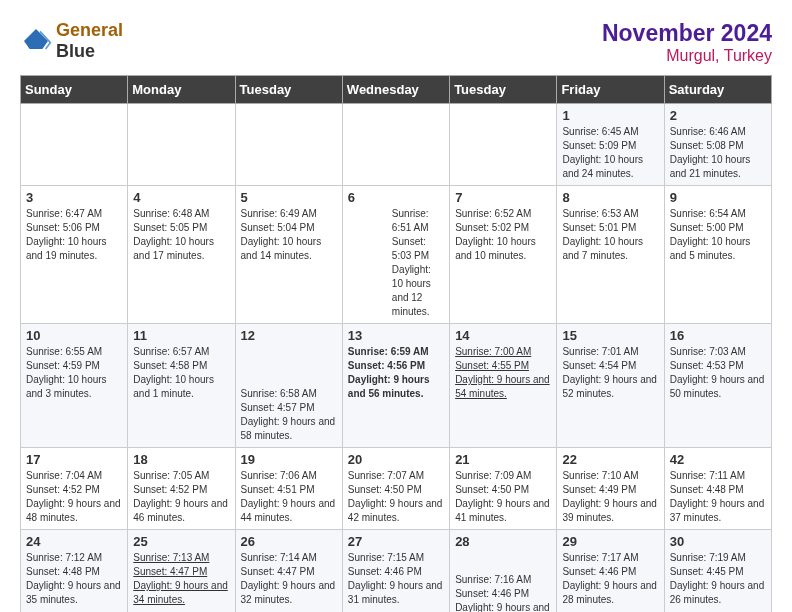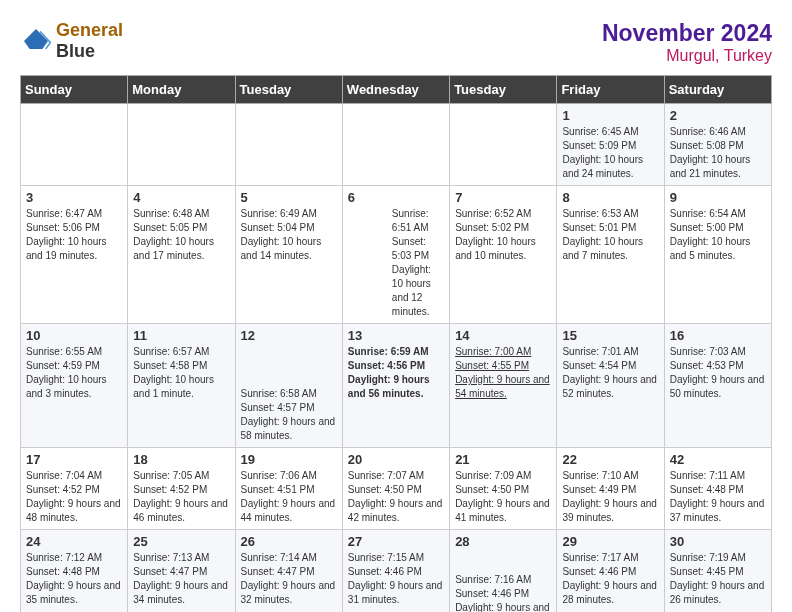--- a/index.html
+++ b/index.html
@@ -266,21 +266,21 @@
       </tr>
       <tr>
         <td>
           <span class="day-number">24</span>
           <div class="day-info" style="white-space: pre-line;">Sunrise: 7:12 AM
 Sunset: 4:48 PM
 Daylight: 9 hours and 35 minutes.</div>
         </td>
         <td>
           <span class="day-number">25</span>
-          <div class="day-info" style="white-space: pre-line;">Sunrise: 7:13 AM
+          <div class="day-info" style="white-space: pre-line; text-decoration: underline;">Sunrise: 7:13 AM
 Sunset: 4:47 PM
 Daylight: 9 hours and 34 minutes.</div>
         </td>
         <td>
           <span class="day-number">26</span>
           <div class="day-info" style="white-space: pre-line;">Sunrise: 7:14 AM
 Sunset: 4:47 PM
 Daylight: 9 hours and 32 minutes.</div>
         </td>
         <td>

